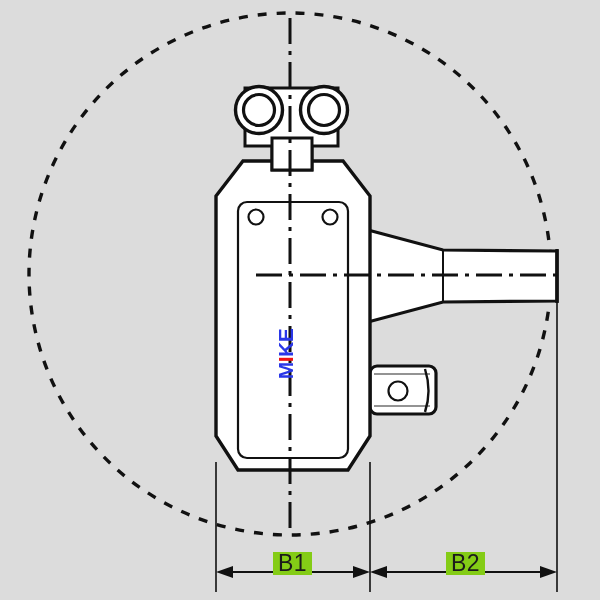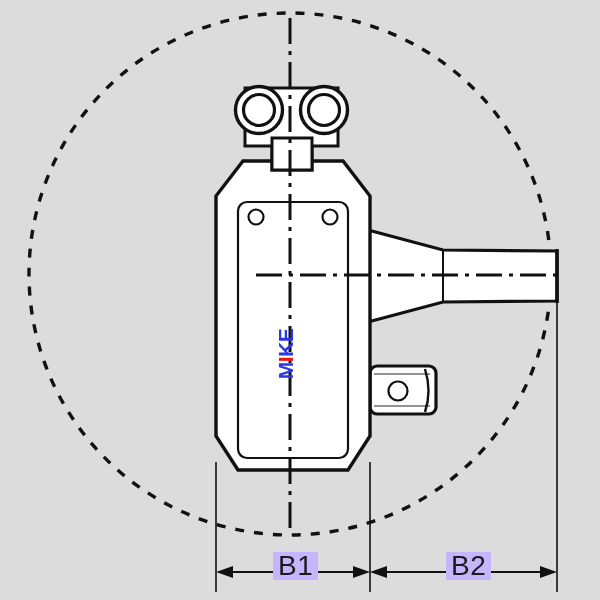--- a/index.html
+++ b/index.html
@@ -18,27 +18,27 @@
   #drawing {
     position: absolute;
     left: 0;
     top: 0;
     width: 600px;
     height: 600px;
   }
   .dim-label {
     position: absolute;
     font-family: "Liberation Sans", sans-serif;
-    font-size: 28px;
+    font-size: 23px;
     font-weight: 400;
     color: #1b1b1b;
     letter-spacing: 0.5px;
     line-height: 1;
     white-space: nowrap;
-    background: #c4b5fd;
+    background: #84cc16;
     padding: 0 5px;
   }
   #dim-label-b1 { left: 273px; top: 552px; }
   #dim-label-b2 { left: 446px; top: 552px; }
 
   
   #brand-logo {
     position: absolute;
     left: 246px;
     top: 343px;

